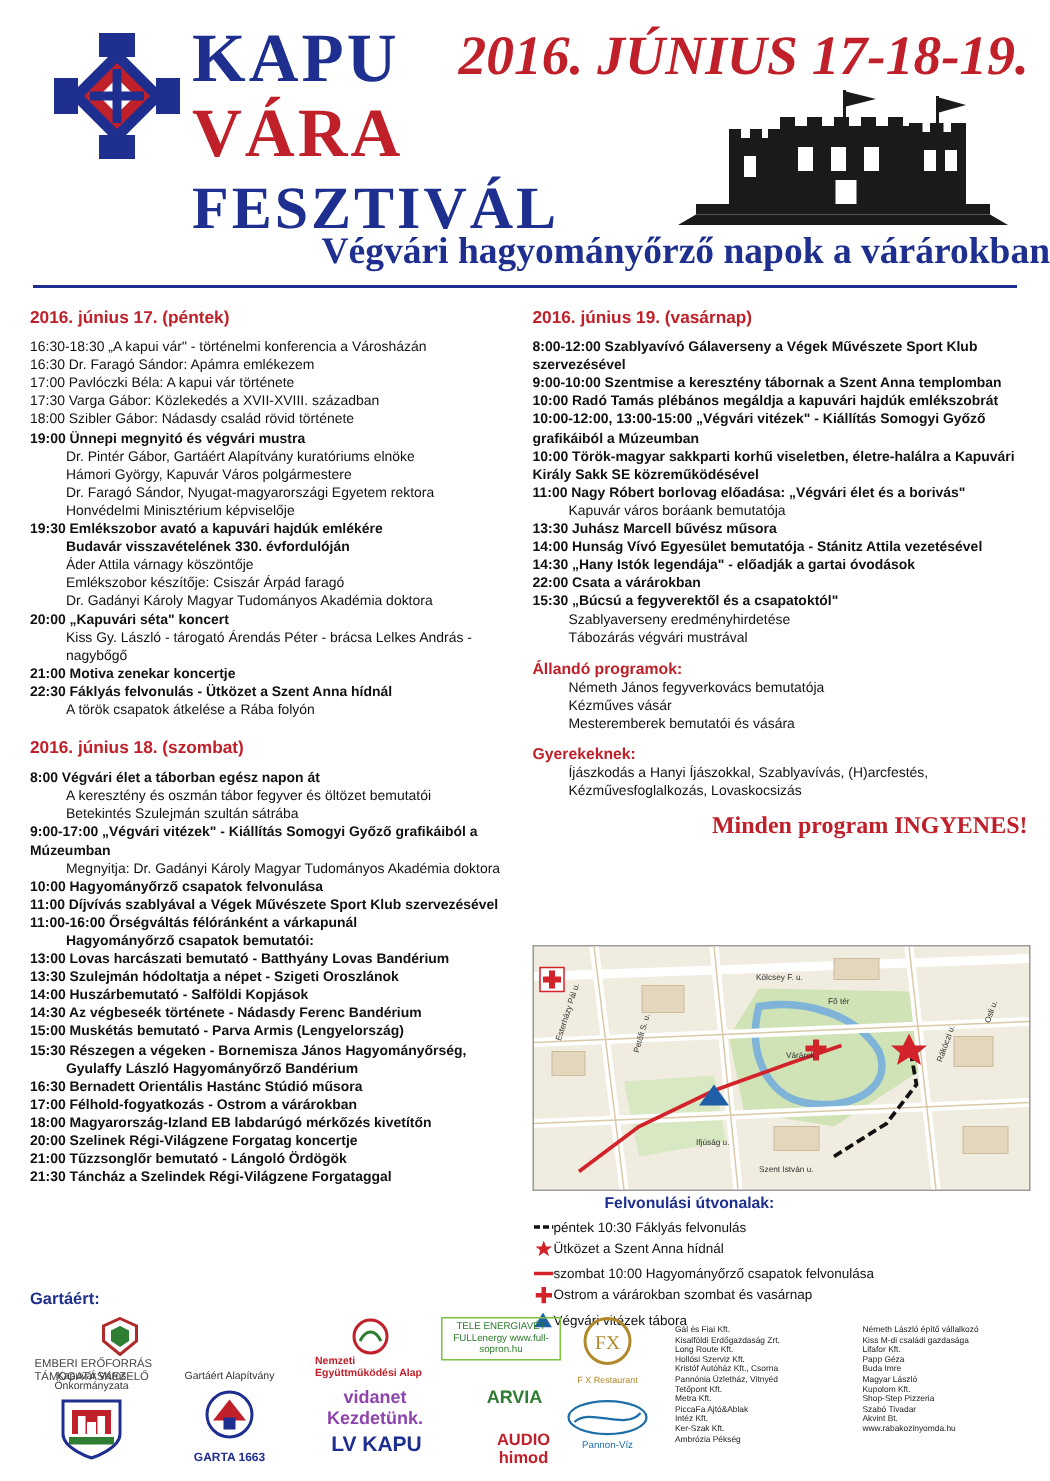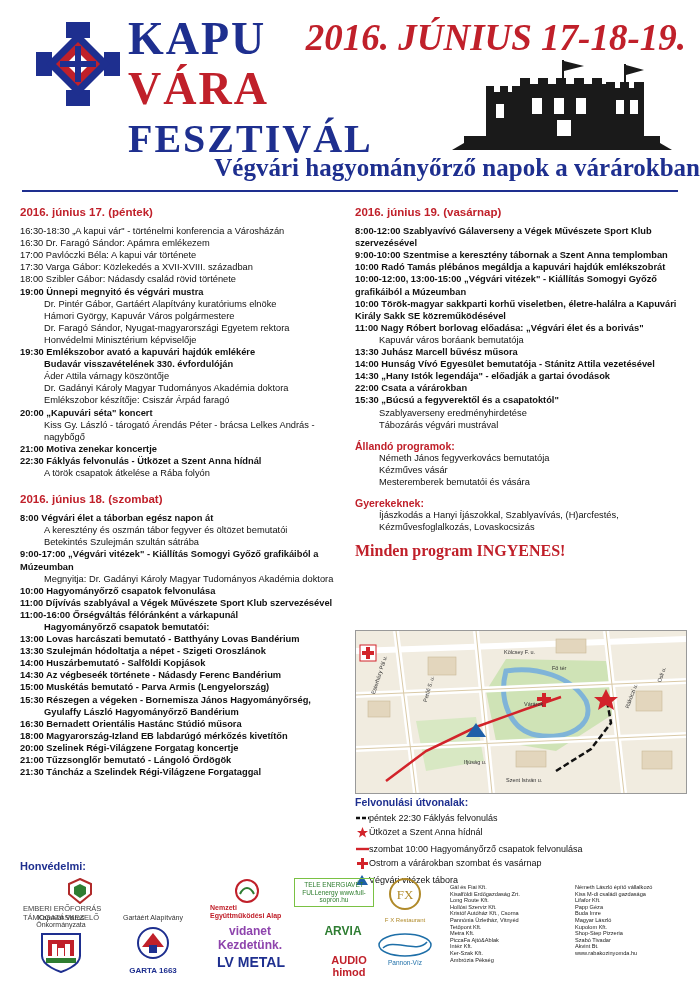--- a/index.html
+++ b/index.html
@@ -59,35 +59,35 @@
   .daytitle{
     text-align:left;font-weight:bold;color:#c0202a;font-size:11.5px;
     margin:2px 0 7px 0;
   }
   .daytitle.sp{margin-top:14px;}
   .ev{margin:0 0 0 0;}
   .ev b{font-weight:bold;}
   .ev .ind{display:block;padding-left:24px;}
   .sect-h{font-weight:bold;color:#c0202a;font-size:10.5px;margin-top:9px;}
   .free{
-    text-align:left;font-weight:bold;color:#c0202a;
+    text-align:right;font-weight:bold;color:#c0202a;
     font-family:"Liberation Serif",serif;
     font-size:16px;margin-top:12px;
   }
 
   
   .map{
     position:absolute;left:355px;top:630px;width:330px;height:162px;
     border:1px solid #999;background:#f3efe6;overflow:hidden;
   }
   .map svg{display:block;}
   .maplabel{position:absolute;font-size:5.5px;color:#333;}
 
   .legend{position:absolute;left:355px;top:796px;width:332px;font-size:9px;line-height:12.5px;}
-  .legend .lh{font-weight:bold;color:#1e2f8f;font-size:10.5px;margin-bottom:3px;}
+  .legend .lh{font-weight:bold;color:#1e2f8f;font-size:10.5px;margin-bottom:3px;margin-left:48px;}
   .legend .row{display:flex;align-items:flex-start;margin-bottom:1px;}
   .legend .mk{width:14px;flex:0 0 14px;text-align:center;padding-top:1px;}
 
   
   .sup-h{position:absolute;left:20px;top:860px;font-weight:bold;color:#1e2f8f;font-size:11px;}
   .sponsors{position:absolute;left:18px;top:876px;width:340px;height:104px;}
   .spbox{position:absolute;font-size:7px;color:#333;text-align:center;}
 
   .fineprint{position:absolute;left:450px;top:884px;width:240px;font-size:5.6px;line-height:6.6px;color:#222;}
   .fineprint .cols{display:flex;gap:10px;}
@@ -199,24 +199,24 @@
           <span class="ind">Honvédelmi Minisztérium képviselője</span>
         </div>
         <div class="ev"><span><b>19:30 Emlékszobor avató a kapuvári hajdúk emlékére</b></span></div>
         <div class="ev">
           <span class="ind"><b>Budavár visszavételének 330. évfordulóján</b></span>
         </div>
         <div class="ev">
           <span class="ind">Áder Attila várnagy köszöntője</span>
         </div>
         <div class="ev">
+          <span class="ind">Emlékszobor készítője: Csiszár Árpád faragó</span>
+        </div>
+        <div class="ev">
           <span class="ind">Dr. Gadányi Károly Magyar Tudományos Akadémia doktora</span>
-        </div>
-        <div class="ev">
-          <span class="ind">Emlékszobor készítője: Csiszár Árpád faragó</span>
         </div>
         <div class="ev"><span><b>20:00 „Kapuvári séta" koncert</b></span></div>
         <div class="ev">
           <span class="ind">Kiss Gy. László - tárogató Árendás Péter - brácsa Lelkes András - nagybőgő</span>
         </div>
         <div class="ev"><span><b>21:00 Motiva zenekar koncertje</b></span></div>
         <div class="ev"><span><b>22:30 Fáklyás felvonulás - Ütközet a Szent Anna hídnál</b></span></div>
         <div class="ev">
           <span class="ind">A török csapatok átkelése a Rába folyón</span>
         </div>
@@ -244,20 +244,21 @@
         <div class="ev"><span><b>13:00 Lovas harcászati bemutató - Batthyány Lovas Bandérium</b></span></div>
         <div class="ev"><span><b>13:30 Szulejmán hódoltatja a népet - Szigeti Oroszlánok</b></span></div>
         <div class="ev"><span><b>14:00 Huszárbemutató - Salföldi Kopjások</b></span></div>
         <div class="ev"><span><b>14:30 Az végbeseék története - Nádasdy Ferenc Bandérium</b></span></div>
         <div class="ev"><span><b>15:00 Muskétás bemutató - Parva Armis (Lengyelország)</b></span></div>
         <div class="ev"><span><b>15:30 Részegen a végeken - Bornemisza János Hagyományőrség,</b></span></div>
         <div class="ev">
           <span class="ind"><b>Gyulaffy László Hagyományőrző Bandérium</b></span>
         </div>
         <div class="ev"><span><b>16:30 Bernadett Orientális Hastánc Stúdió műsora</b></span></div>
+        <div class="ev"><span><b>17:00 Félhold-fogyatkozás - Ostrom a várárokban</b></span></div>
         <div class="ev"><span><b>18:00 Magyarország-Izland EB labdarúgó mérkőzés kivetítőn</b></span></div>
         <div class="ev"><span><b>20:00 Szelinek Régi-Világzene Forgatag koncertje</b></span></div>
         <div class="ev"><span><b>21:00 Tűzzsonglőr bemutató - Lángoló Ördögök</b></span></div>
         <div class="ev"><span><b>21:30 Táncház a Szelindek Régi-Világzene Forgataggal</b></span></div>
       </div>
   </div>
 
   <div class="col col-right">
     <div class="daytitle">2016. június 19. (vasárnap)</div>
     <div id="sunday-list">
@@ -368,21 +369,21 @@
     <div class="maplabel" style="left:300px;top:50px;transform:rotate(-70deg);transform-origin:left top;">Osli u.</div>
   </div>
 
   <div class="legend">
     <div class="lh">Felvonulási útvonalak:</div>
     <div id="legend-rows">
         <div class="row">
           <span class="mk"><svg width="13" height="8">
               <line x1="0" y1="4" x2="13" y2="4" stroke="#111" stroke-width="2.4" stroke-dasharray="4 2"></line>
             </svg></span>
-          <span>péntek 22:30 Fáklyás felvonulás</span>
+          <span>péntek 10:30 Fáklyás felvonulás</span>
         </div>
         <div class="row">
           <span class="mk"><svg width="11" height="11" viewBox="0 0 11 11">
               <polygon points="5.5,0 7,4 11,4 7.8,6.5 9,10.5 5.5,8 2,10.5 3.2,6.5 0,4 4,4" fill="#d2232a"></polygon>
             </svg></span>
           <span>Ütközet a Szent Anna hídnál</span>
         </div>
         <div class="row">
           <span class="mk"><svg width="13" height="8">
               <line x1="0" y1="4" x2="13" y2="4" stroke="#d2232a" stroke-width="2.4"></line>
@@ -398,21 +399,21 @@
         </div>
         <div class="row">
           <span class="mk"><svg width="12" height="10" viewBox="0 0 12 10">
               <polygon points="6,0 12,10 0,10" fill="#1e5fa8"></polygon>
             </svg></span>
           <span>Végvári vitézek tábora</span>
         </div>
       </div>
   </div>
 
-  <div class="sup-h">Honvédelmi:</div>
+  <div class="sup-h">Gartáért:</div>
 
   <div class="sponsors">
     <div class="spbox" style="left:2px;top:2px;width:120px;">
       <svg width="24" height="26" viewBox="0 0 24 26" style="vertical-align:middle">
         <polygon points="12,1 23,6 23,16 12,25 1,16 1,6" fill="none" stroke="#b02a2a" stroke-width="2"></polygon>
         <polygon points="12,6 18,9 18,16 12,20 6,16 6,9" fill="#2e7d32"></polygon>
       </svg>
       <div style="display:inline-block;vertical-align:middle;text-align:left;font-size:7.5px;line-height:9px;color:#444;padding-left:3px;">
         <span>EMBERI ERŐFORRÁS TÁMOGATÁSKEZELŐ</span>
       </div>
@@ -462,21 +463,21 @@
 
     <div class="spbox" style="left:182px;top:48px;width:100px;color:#8e44ad;font-weight:bold;font-size:12px;">
       <span>vidanet Kezdetünk.</span>
     </div>
 
     <div class="spbox" style="left:290px;top:48px;width:70px;color:#2e7d32;font-weight:bold;font-size:12px;">
       <span>ARVIA</span>
     </div>
 
     <div class="spbox" style="left:178px;top:78px;width:110px;color:#1e2f8f;font-weight:bold;font-size:14px;">
-      <span>LV METAL</span>
+      <span>LV KAPU</span>
     </div>
 
     <div class="spbox" style="left:296px;top:78px;width:70px;color:#c0202a;font-weight:bold;font-size:11px;">
       <span>AUDIO himod</span>
     </div>
   </div>
 
   <div class="logos2">
     <div class="spbox" style="left:0;top:0;width:90px;">
       <svg width="44" height="40" viewBox="0 0 44 40">

